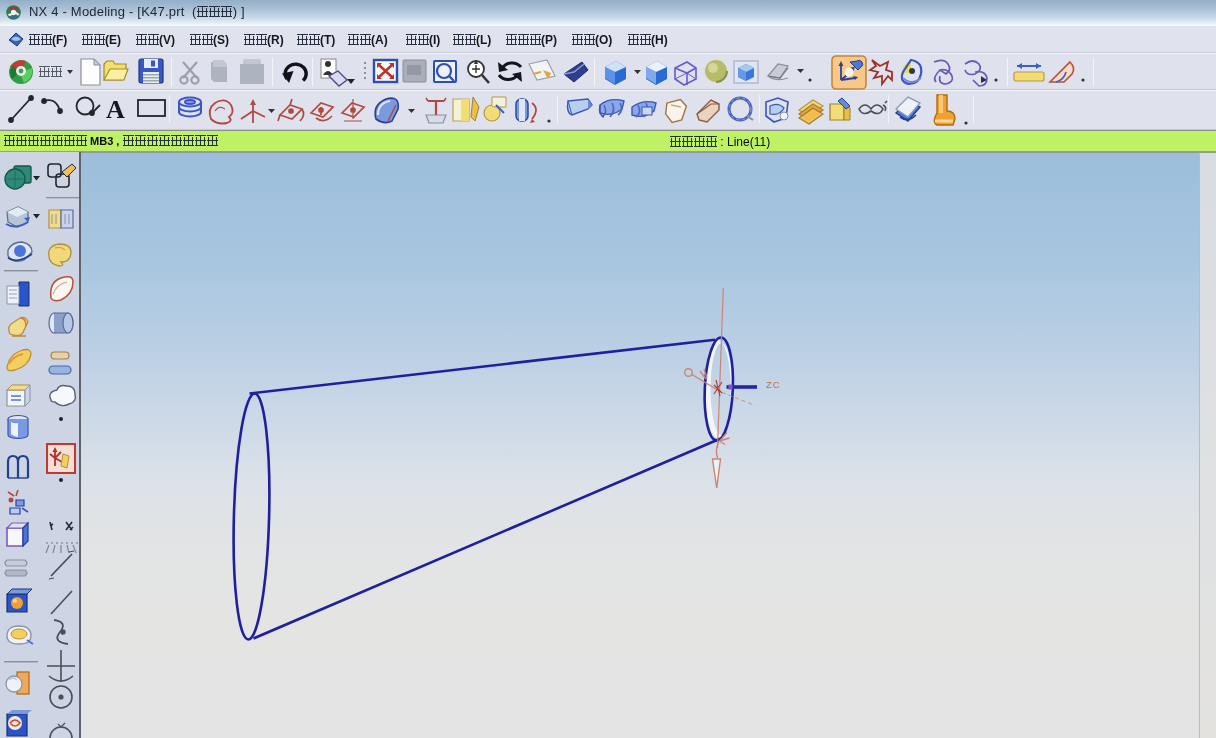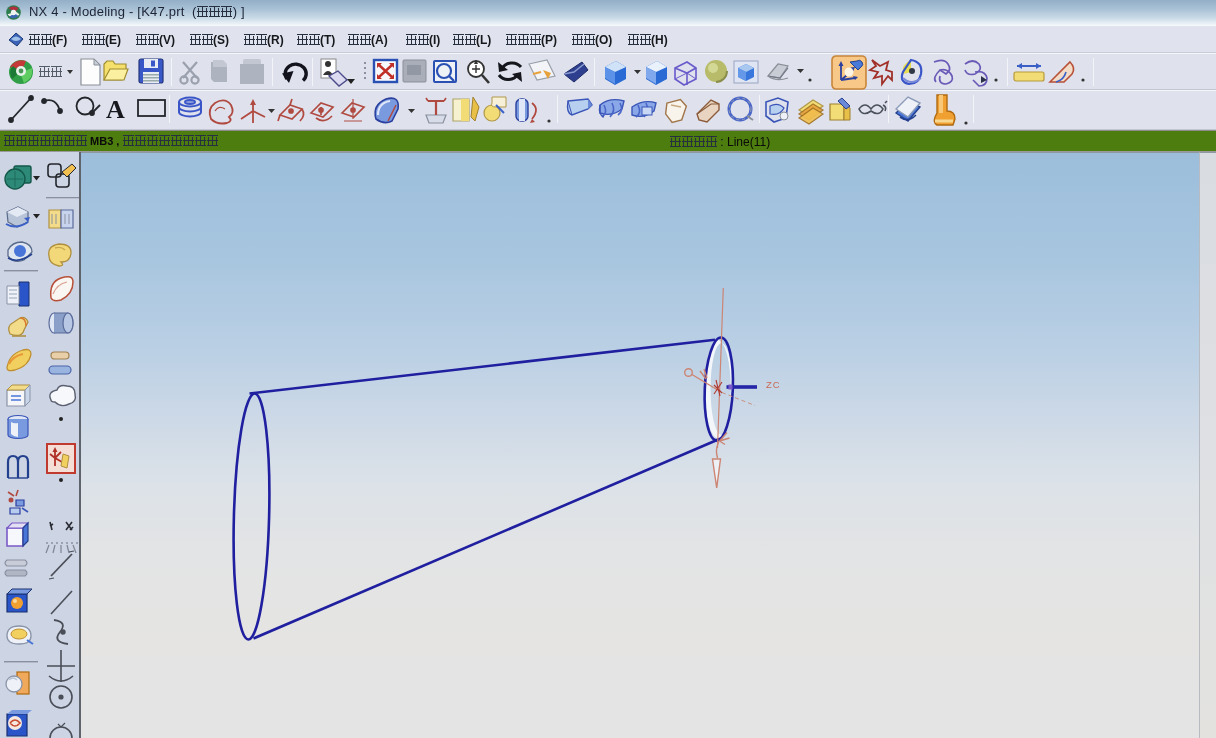--- a/index.html
+++ b/index.html
@@ -11,21 +11,21 @@
 linear-gradient(#26303e,#26303e) 0 10px/11px 1.1px no-repeat,
 linear-gradient(#26303e,#26303e) 5px 0/1.1px 11px no-repeat,
 linear-gradient(#26303e,#26303e) 1px 2px/1.1px 8px no-repeat,
 linear-gradient(#26303e,#26303e) 9px 2px/1.1px 8px no-repeat}
 #title{left:0;top:0;width:1216px;height:26px;background:linear-gradient(#93afc7 0%,#a5bed3 30%,#c8d9e6 68%,#f6fafc 100%)}
 #title .txt{position:absolute;left:29px;top:4px;font-size:13px;color:#1c2436;letter-spacing:.2px}
 #menu{left:0;top:26px;width:1216px;height:27px;background:#e0e3ed;border-bottom:1px solid #c9ccd8;font-size:12px;font-weight:bold;color:#16181c}
 .mi{position:absolute;top:7px}
 #tb1{left:0;top:53px;width:1216px;height:37px;background:#dfe2ec;border-top:1px solid #f4f6fa;border-bottom:1px solid #c2c6d2}
 #tb2{left:0;top:90px;width:1216px;height:40px;background:#dfe2ec;border-top:1px solid #f4f6fa;border-bottom:1px solid #c2c6d2}
-#prompt{left:0;top:130px;width:1216px;height:22px;background:#4d7c0f;border-top:1px solid #8d8d8d;border-bottom:1px solid #9a9a9a;font-size:11px;color:#0a0a0a}
+#prompt{left:0;top:130px;width:1216px;height:22px;background:#bef264;border-top:1px solid #8d8d8d;border-bottom:1px solid #9a9a9a;font-size:11px;color:#0a0a0a}
 #leftbar{left:0;top:152px;width:81px;height:586px;background:#cdd4e3;border-right:2px solid #5f646c}
 #vp{left:81px;top:152px;width:1118px;height:504px;background:linear-gradient(#9cbedb 0%,#a7c5df 20%,#b9cfe4 38%,#cdd9e7 53%,#dce2e8 66%,#e3e4e5 80%,#e5e4e2 100%);border-top:1px solid #8d98a2}
 #rstrip{left:1199px;top:152px;width:17px;height:586px;background:linear-gradient(#d9dce1 0%,#dfe1e3 60%,#e3e2df 100%);border-top:1px solid #8d98a2;border-left:1px solid #b8bcc2}
 .vsep{position:absolute;top:4px;width:1px;height:28px;background:#b0b4c0;border-right:1px solid #f2f4f8}
 </style></head><body>
 
 <div class="abs" id="title">
  <svg class="abs" style="left:5px;top:4px" width="17" height="17" viewBox="0 0 20 20">
   <circle cx="10" cy="10" r="8.6" fill="#2e7d4f"></circle>
   <path d="M3 12 A8.6 8.6 0 0 0 17 12 L13 9 Z" fill="#e8f0e8"></path>

